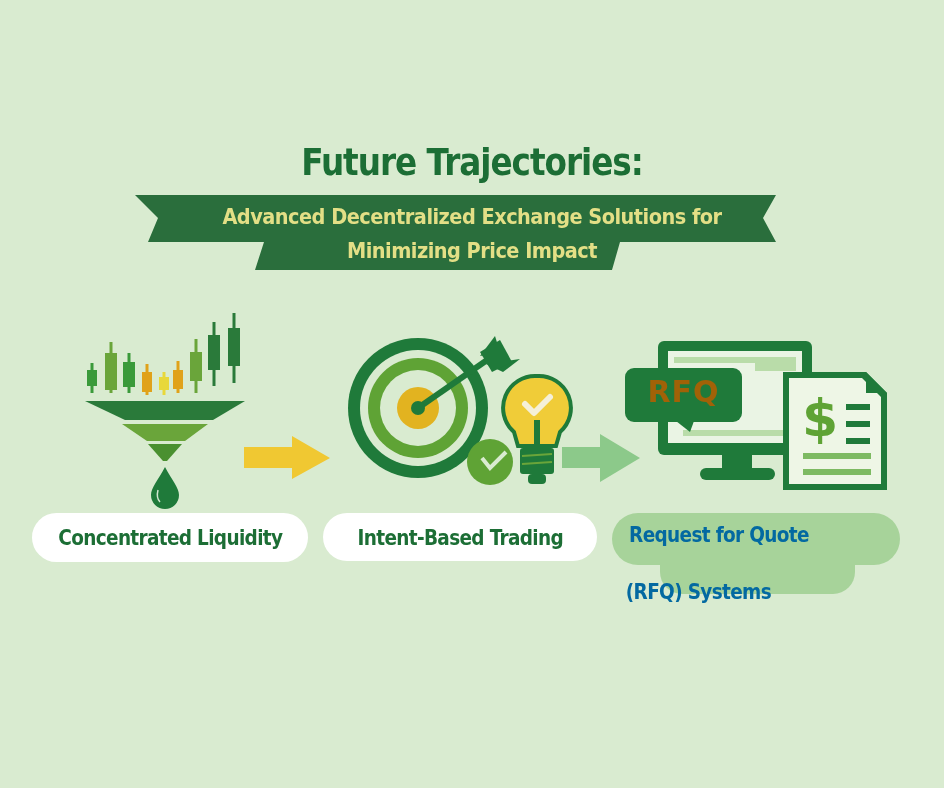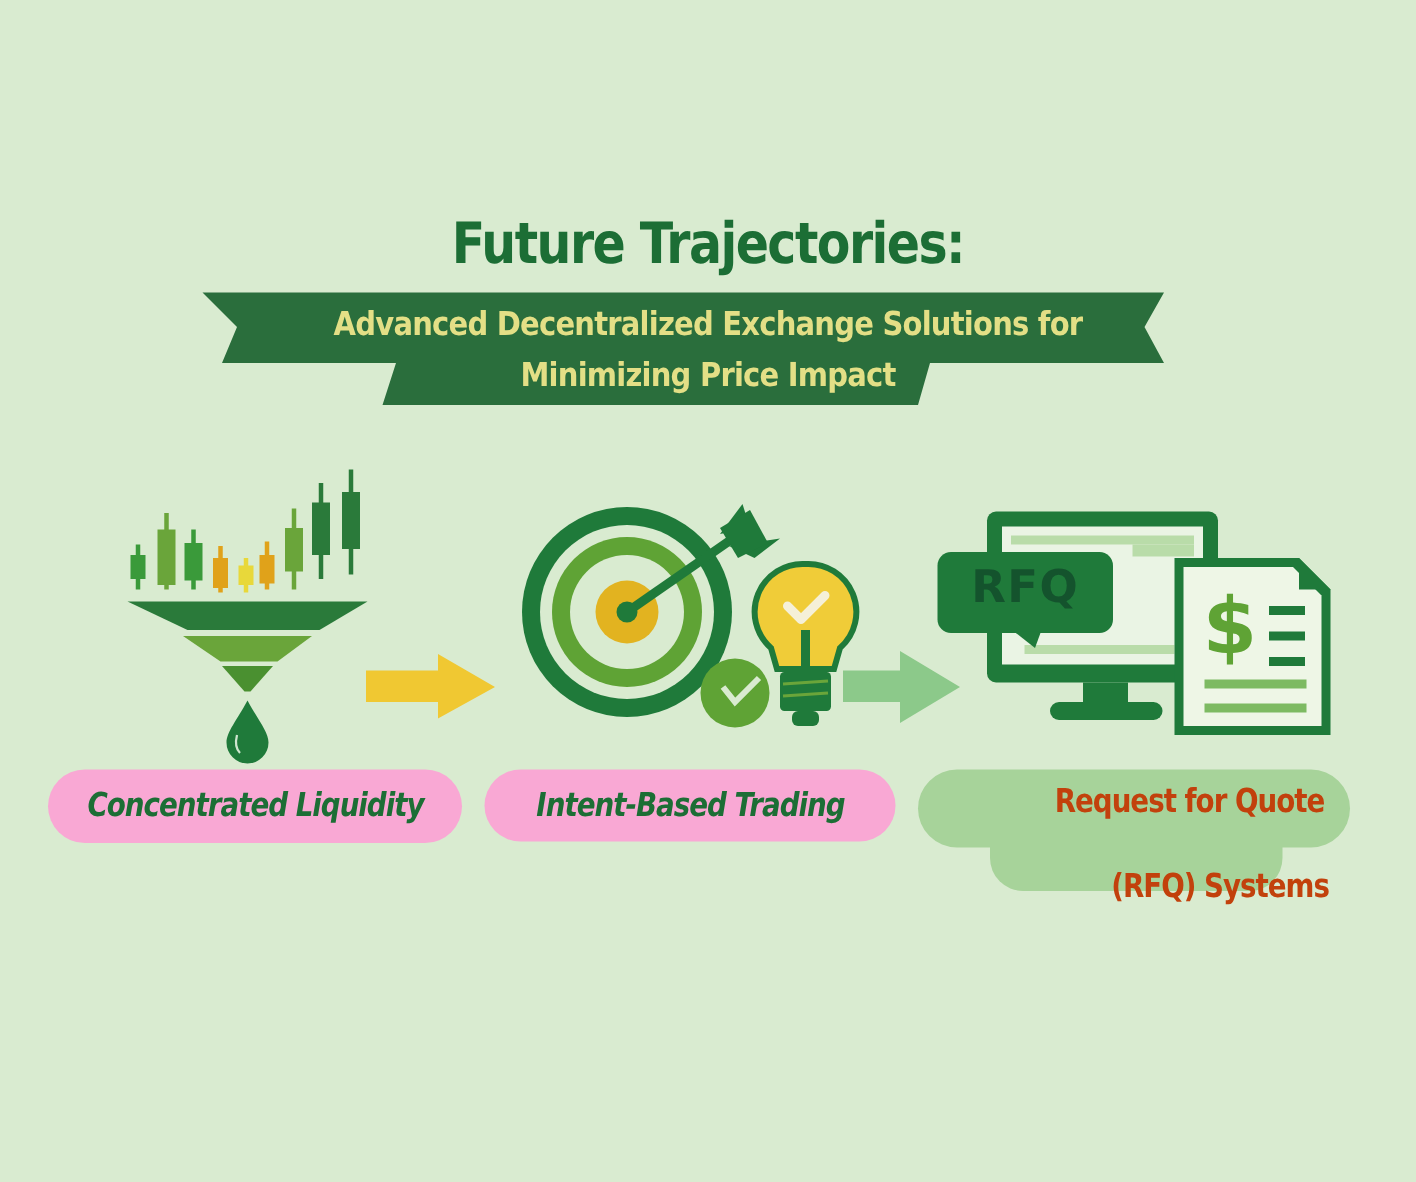--- a/index.html
+++ b/index.html
@@ -18,41 +18,40 @@
   }
   .banner-svg { left: 0; top: 0; }
   .banner-line {
     left: 0; width: 944px; text-align: center;
     font-family: "DejaVu Sans", sans-serif; font-weight: bold;
     font-size: 22px; letter-spacing: -0.6px; color: #e3df86;
     transform: scaleX(0.88); transform-origin: center;
   }
   .pill {
     position: absolute;
-    background: #f9a8d4;
+    background: #ffffff;
     color: #1c6e35;
     font-family: "DejaVu Sans", sans-serif; font-weight: bold;
     font-size: 22px; letter-spacing: -0.8px;
     display: flex; align-items: center; justify-content: center;
     border-radius: 26px;
-    font-style: italic;
   }
   .pill span { display: inline-block; transform: scaleX(0.84); white-space: nowrap; }
   .pill3-top {
     left: 612px; top: 513px; width: 288px; height: 52px; border-radius: 26px;
     background: #a7d39a;
   }
   .pill3-bottom {
     left: 660px; top: 540px; width: 195px; height: 54px; border-radius: 0 0 22px 22px;
     background: #a7d39a;
   }
   .pill3-text {
-    left: 612px; width: 288px; text-align: right;
+    left: 612px; width: 288px; text-align: left;
     font-family: "DejaVu Sans", sans-serif; font-weight: bold;
-    font-size: 22px; letter-spacing: -0.8px; color: #c2410c;
+    font-size: 22px; letter-spacing: -0.8px; color: #0369a1;
   }
   .pill3-text span { display: inline-block; transform: scaleX(0.84); white-space: nowrap; }
 </style>
 </head>
 <body>
 
 <div class="abs title">Future Trajectories:</div>
 
 <svg class="abs banner-svg" width="944" height="788">
   <polygon points="135,195 776,195 763,218 776,242 620,242 612,270 255,270 264,242 148,242 158,218" fill="#2a6e3c"></polygon>
@@ -151,21 +150,21 @@
     <path d="M783,372 L866,372 L887,393 L887,490 L783,490 Z" fill="#1f7a3a"></path>
     <path d="M789,378 L862,378 L881,397 L881,484 L789,484 Z" fill="#eef6e6"></path>
     <polygon points="866,372 887,393 866,393" fill="#1f7a3a"></polygon>
     <rect x="846" y="404" width="24" height="6" fill="#1f7a3a"></rect>
     <rect x="846" y="421" width="24" height="6" fill="#1f7a3a"></rect>
     <rect x="846" y="438" width="24" height="6" fill="#1f7a3a"></rect>
     <rect x="803" y="453" width="68" height="6" fill="#7dba62"></rect>
     <rect x="803" y="469" width="68" height="6" fill="#7dba62"></rect>
   </g>
 </svg>
-<div class="abs" style="left:625px;top:374px;width:117px;text-align:center;font-family:'DejaVu Sans',sans-serif;font-weight:bold;font-size:30px;color:#14532d;letter-spacing:1px;">RFQ</div>
+<div class="abs" style="left:625px;top:374px;width:117px;text-align:center;font-family:'DejaVu Sans',sans-serif;font-weight:bold;font-size:30px;color:#a16207;letter-spacing:1px;">RFQ</div>
 <div class="abs" style="left:796px;top:388px;width:48px;text-align:center;font-family:'DejaVu Sans',sans-serif;font-weight:bold;font-size:52px;color:#5fa335;line-height:60px;">$</div>
 
 <div class="pill" style="left:32px;top:513px;width:276px;height:49px;">
   <span>Concentrated Liquidity</span>
 </div>
 <div class="pill" style="left:323px;top:513px;width:274px;height:48px;">
   <span>Intent-Based Trading</span>
 </div>
 
 <div class="abs pill3-top"></div>

